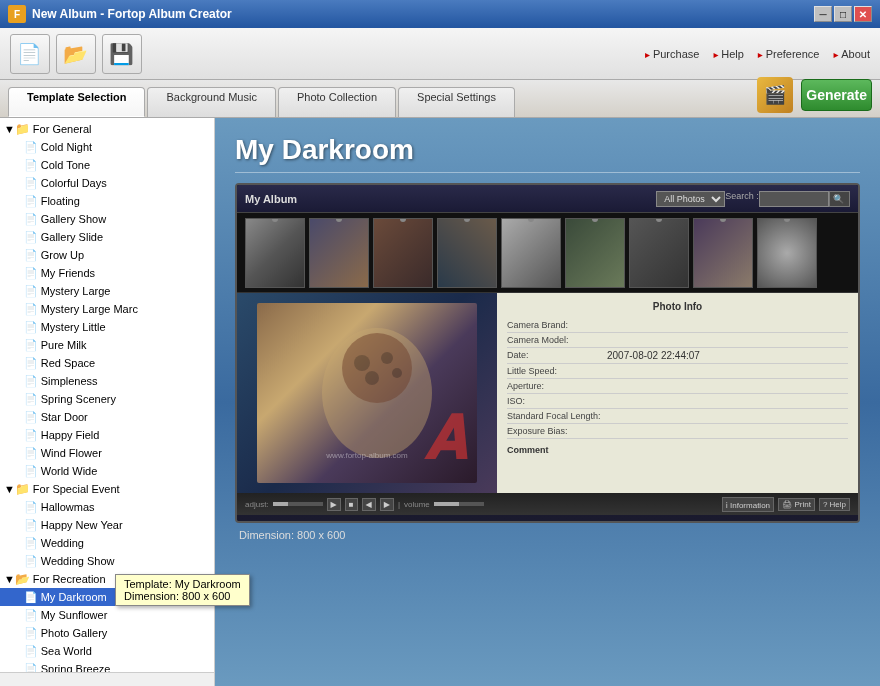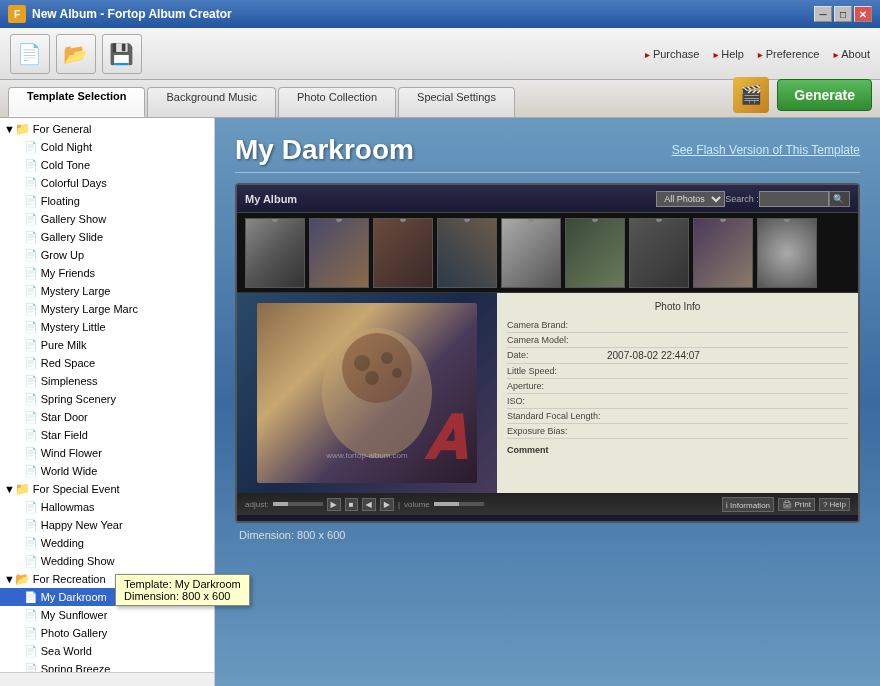--- a/index.html
+++ b/index.html
@@ -51,26 +51,26 @@
     .tab-bar {
       background: linear-gradient(to bottom, #e8e8e8, #d4d0c8);
       height: 38px;
       display: flex;
       align-items: flex-end;
       padding: 0 8px;
       border-bottom: 1px solid #aaa;
     }
     .tab {
       height: 30px;
-      padding: 14px 18px;
+      padding: 3px 18px;
       background: linear-gradient(to bottom, #f0f0f0, #ddd);
       border: 1px solid #aaa;
       border-bottom: none;
       display: flex;
-      align-items: flex-end;
+      align-items: flex-start;
       cursor: pointer;
       font-size: 11px;
       color: #333;
       margin-right: 2px;
       border-radius: 4px 4px 0 0;
     }
     .tab.active {
       background: linear-gradient(to bottom, #ffffff, #f5f5f5);
       border-bottom: 1px solid #fff;
       color: #000;
@@ -80,21 +80,21 @@
     .tab-spacer { flex: 1; }
     .generate-area { display: flex; align-items: center; gap: 8px; padding-bottom: 4px; }
     .generate-icon { width: 36px; height: 36px; background: linear-gradient(135deg, #e8b840, #c08020); border-radius: 4px; display: flex; align-items: center; justify-content: center; font-size: 18px; }
     .generate-btn {
       background: linear-gradient(to bottom, #5cb85c, #2e8b2e);
       color: white;
       font-size: 14px;
       font-weight: bold;
       border: 1px solid #1a6b1a;
       border-radius: 4px;
-      padding: 6px 16px;
+      padding: 6px 4px;
       cursor: pointer;
       height: 32px;
     }
 
     
     .main-content {
       display: flex;
       height: calc(686px - 28px - 52px - 38px);
       background: #fff;
     }
@@ -199,21 +199,21 @@
     .album-header-bar {
       background: linear-gradient(to bottom, #2a2a4a, #1a1a35);
       height: 28px;
       display: flex;
       align-items: center;
       padding: 0 8px;
       gap: 8px;
       border-bottom: 1px solid #444;
     }
     .album-title-text { color: #ddd; font-size: 11px; font-weight: bold; }
-    .album-search-area { margin-left: auto; display: flex; align-items: center; }
+    .album-search-area { margin-left: auto; display: flex; }
     .album-dropdown { background: #555; border: 1px solid #888; color: #ddd; font-size: 9px; padding: 1px 3px; height: 16px; }
     .album-search-box { background: #555; border: 1px solid #888; color: #ddd; font-size: 9px; padding: 1px 4px; height: 16px; width: 70px; }
     .album-search-btn { background: #444; border: 1px solid #777; color: #ddd; font-size: 9px; padding: 1px 4px; height: 16px; cursor: pointer; }
 
     
     .photo-strip {
       height: 80px;
       background: #111;
       display: flex;
       align-items: center;
@@ -285,21 +285,21 @@
     
     .photo-info-panel {
       flex: 1;
       background: #e8e8d8;
       padding: 8px 10px;
       font-size: 9px;
       color: #333;
     }
     .photo-info-title {
       font-size: 10px;
-      font-weight: normal;
+      font-weight: bold;
       color: #333;
       margin-bottom: 6px;
       text-align: center;
     }
     .photo-info-row {
       display: flex;
       border-bottom: 1px solid #ccc;
       padding: 2px 0;
       min-height: 14px;
     }
@@ -516,21 +516,21 @@
       <div class="tree-item" style="padding-left:24px">
           <span class="tree-icon">📄</span>
           <span>Spring Scenery</span>
         </div>
       <div class="tree-item" style="padding-left:24px">
           <span class="tree-icon">📄</span>
           <span>Star Door</span>
         </div>
       <div class="tree-item" style="padding-left:24px">
           <span class="tree-icon">📄</span>
-          <span>Star Field</span>
+          <span>Happy Field</span>
         </div>
       <div class="tree-item" style="padding-left:24px">
           <span class="tree-icon">📄</span>
           <span>Wind Flower</span>
         </div>
       <div class="tree-item" style="padding-left:24px">
           <span class="tree-icon">📄</span>
           <span>World Wide</span>
         </div>
 
@@ -587,21 +587,20 @@
 
     <div class="tooltip">
       <div>Template: My Darkroom</div>
       <div>Dimension: 800 x 600</div>
     </div>
   </div>
 
   <div class="right-panel">
     <div class="preview-header">
       <div class="preview-title">My Darkroom</div>
-      <div class="preview-flash-link">See Flash Version of This Template</div>
     </div>
     <div class="preview-divider"></div>
 
     <div class="album-preview">
       <div class="album-preview-inner">
 
         <div class="album-header-bar">
           <span class="album-title-text">My Album</span>
           <div class="album-search-area">
             <select class="album-dropdown">

